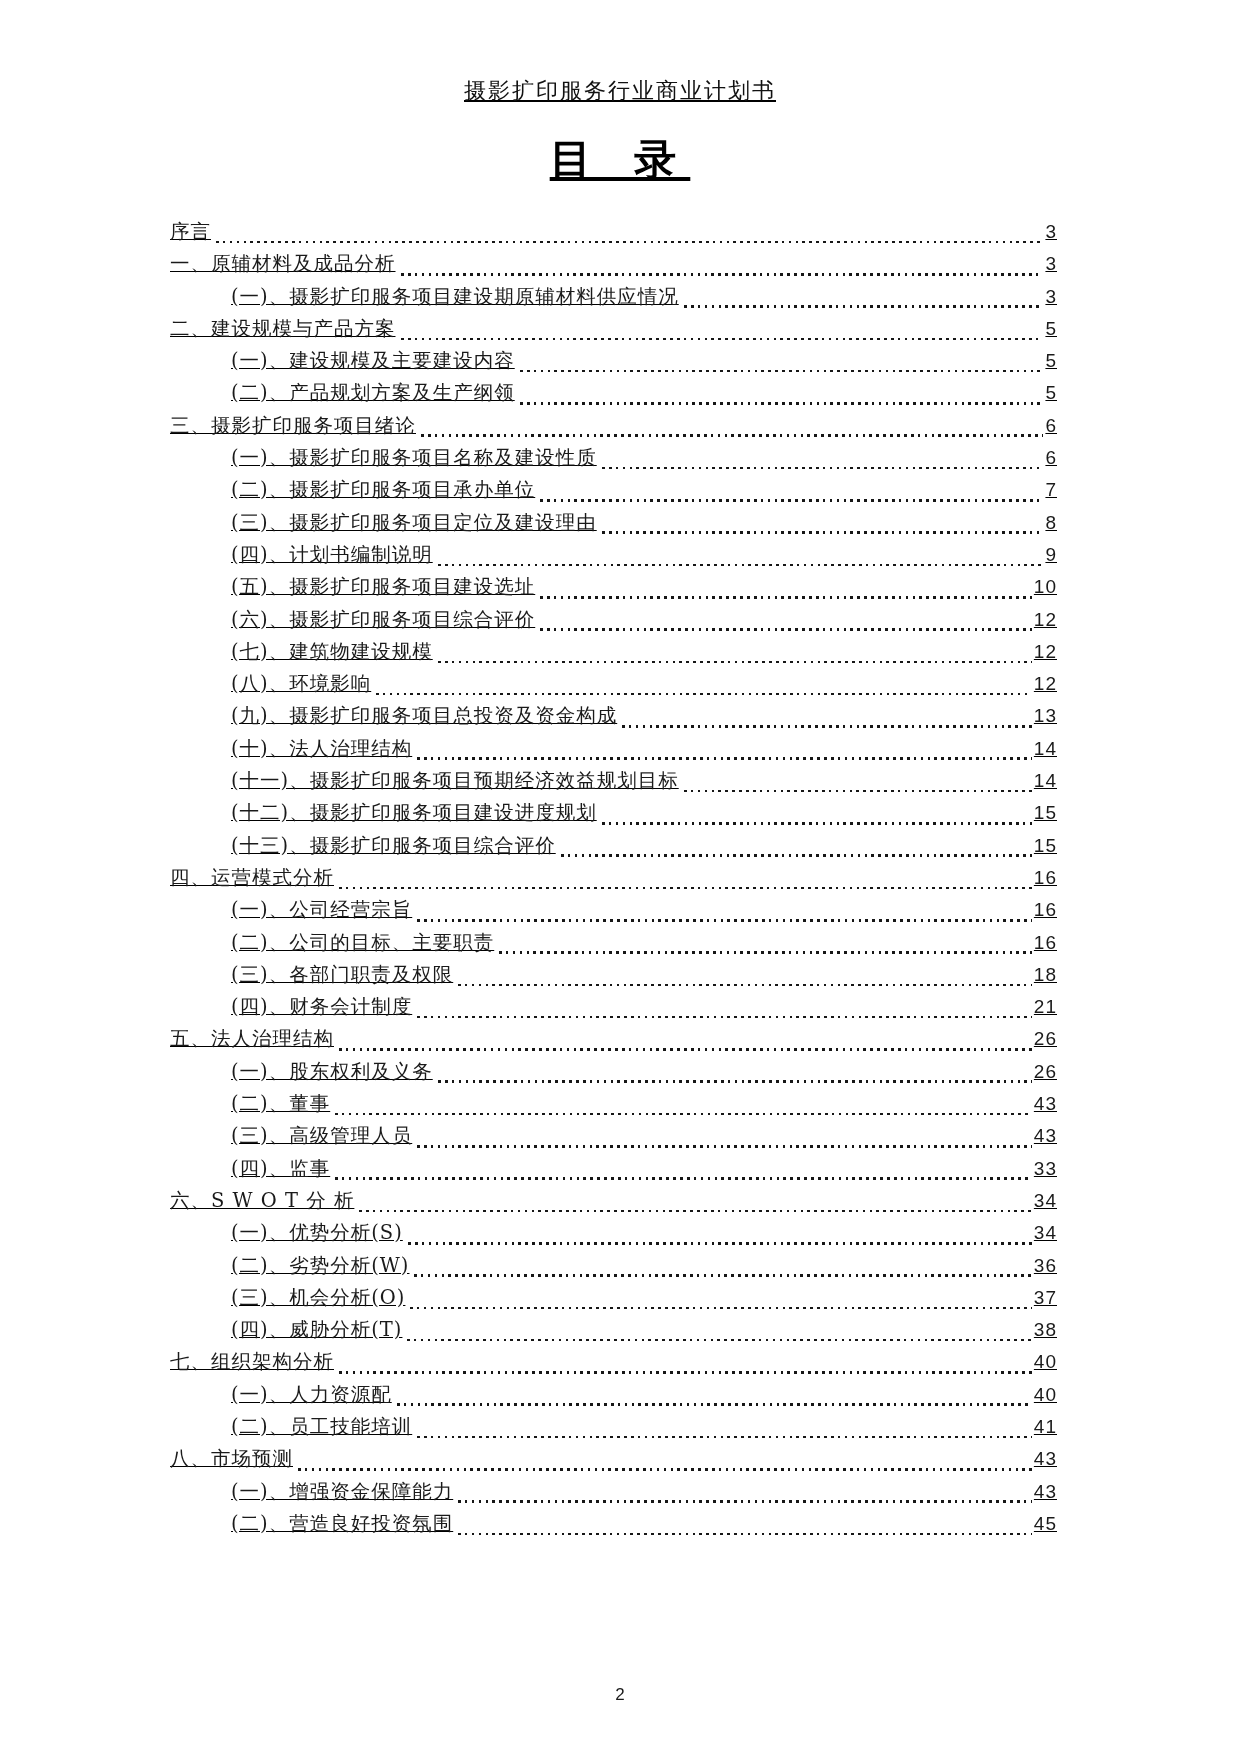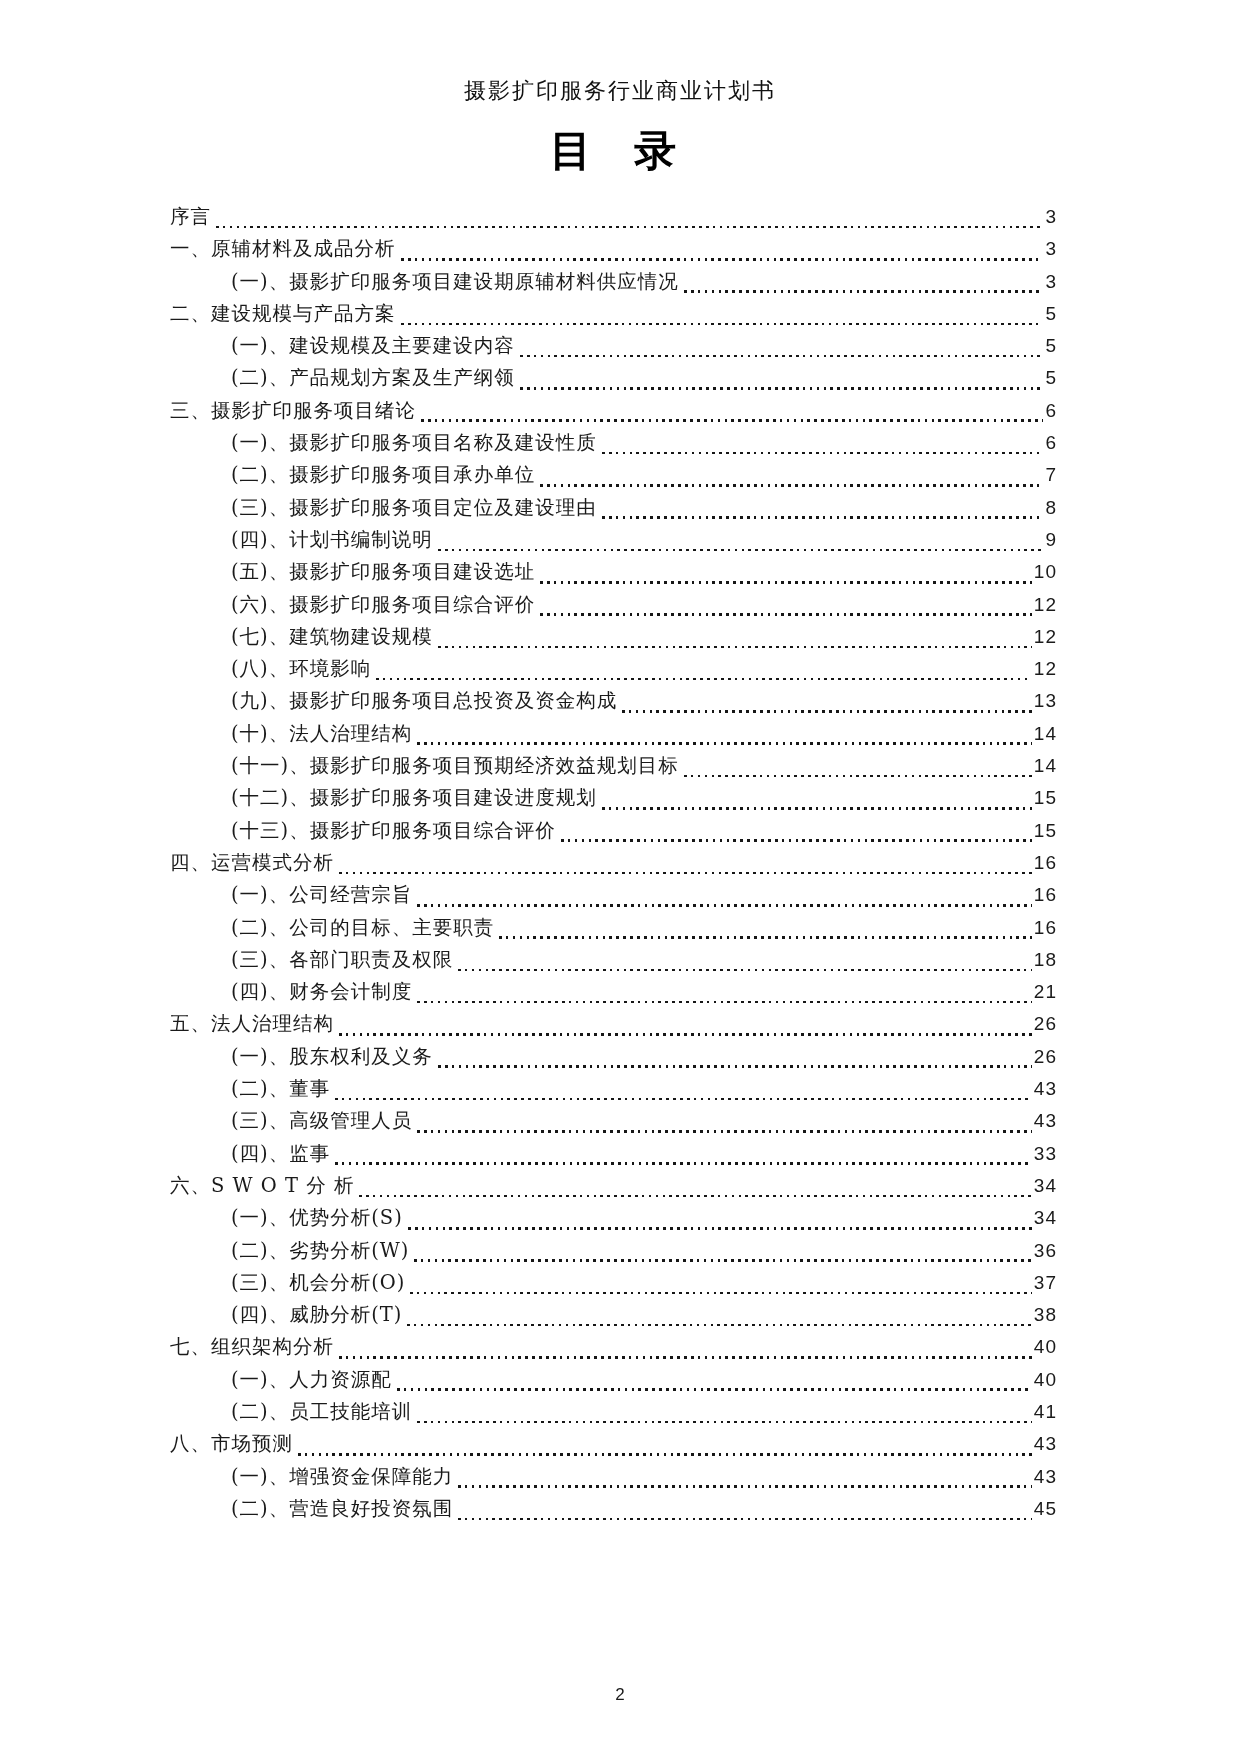--- a/index.html
+++ b/index.html
@@ -8,38 +8,39 @@
     background: #ffffff;
   }
   .page {
     position: relative;
     width: 1240px;
     height: 1753px;
     background: #ffffff;
     color: #000000;
     font-family: "DejaVu Serif", serif;
     overflow: hidden;
+    text-decoration: underline;
   }
   .doc-header {
     padding-top: 76px;
     text-align: center;
     font-size: 22px;
     letter-spacing: 2px;
     color: #111;
   }
   .toc-title {
-    margin: 17px 0 0 0;
+    margin: 26px 0 0 0;
     text-align: center;
     font-size: 42px;
     font-weight: bold;
     letter-spacing: 14px;
     color: #000;
   }
   .toc-list {
-    margin-top: 24px;
+    margin-top: 30px;
     padding: 0 183px 0 170px;
   }
   .toc-row {
     display: flex;
     align-items: baseline;
     height: 32.3px;
     font-size: 19.5px;
     letter-spacing: 1px;
     white-space: nowrap;
     cursor: pointer;

